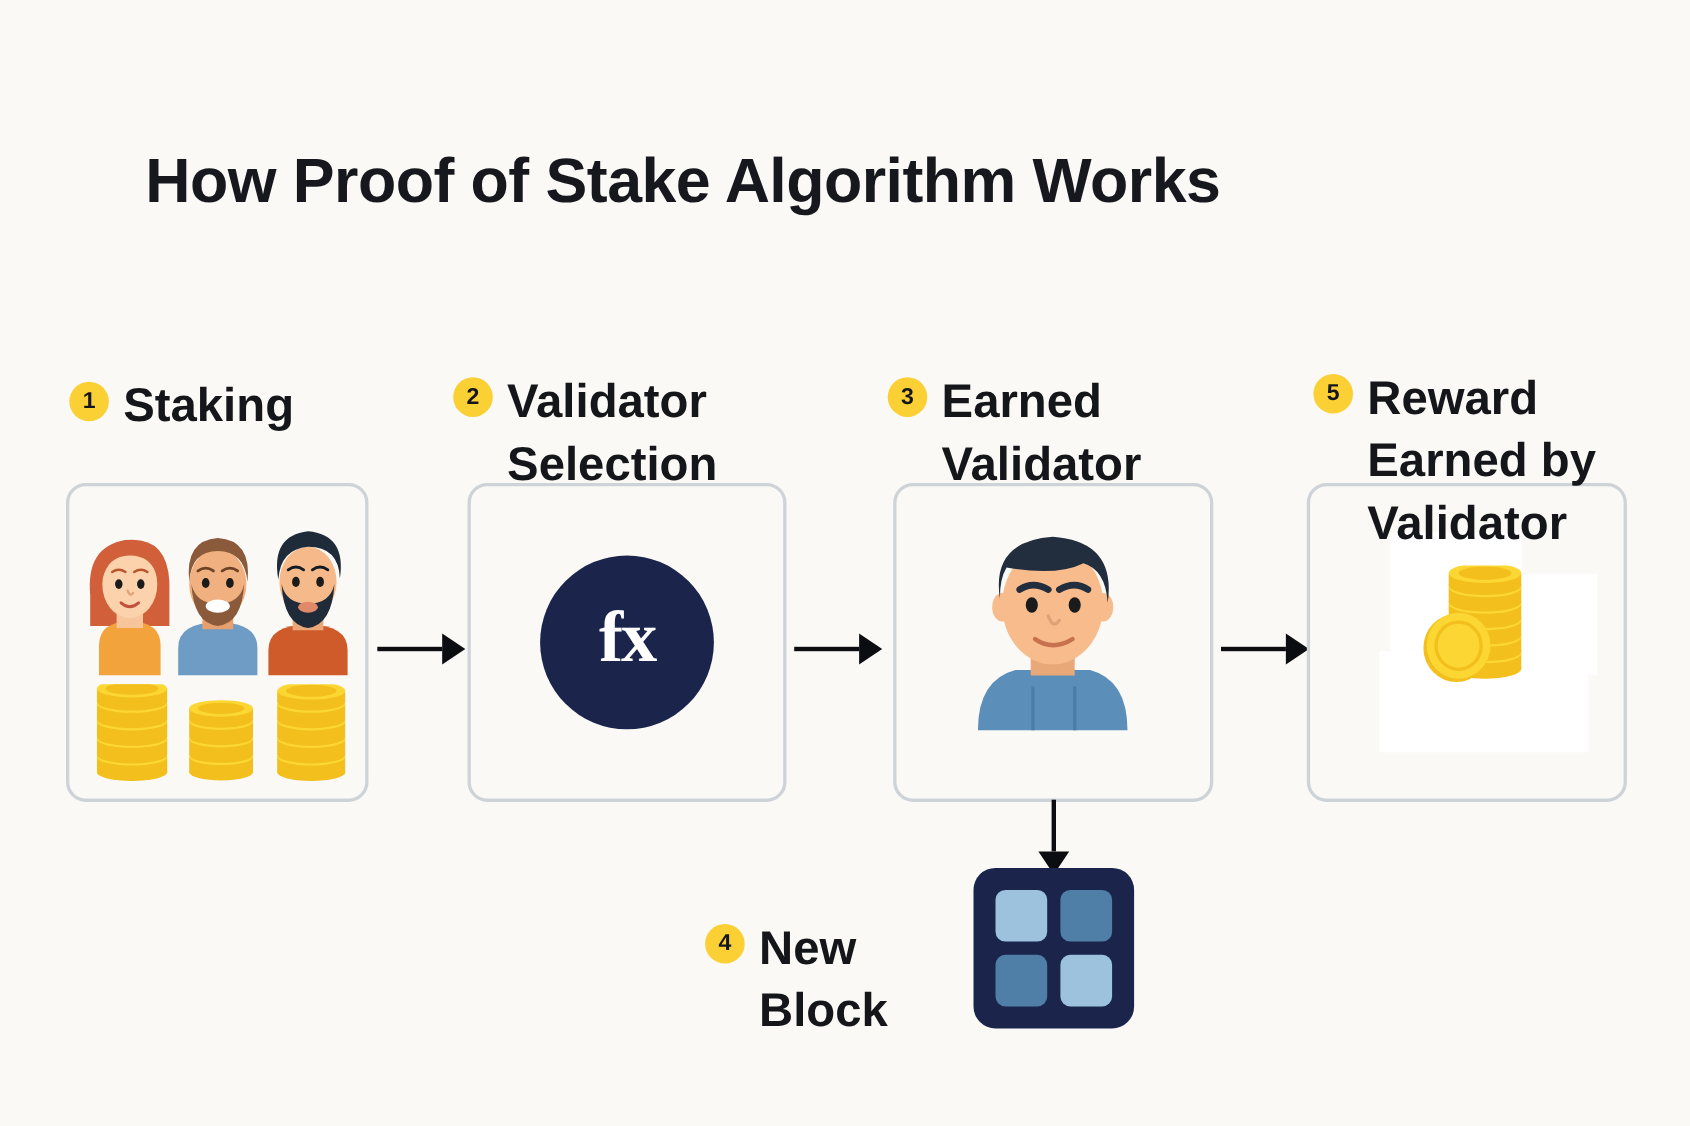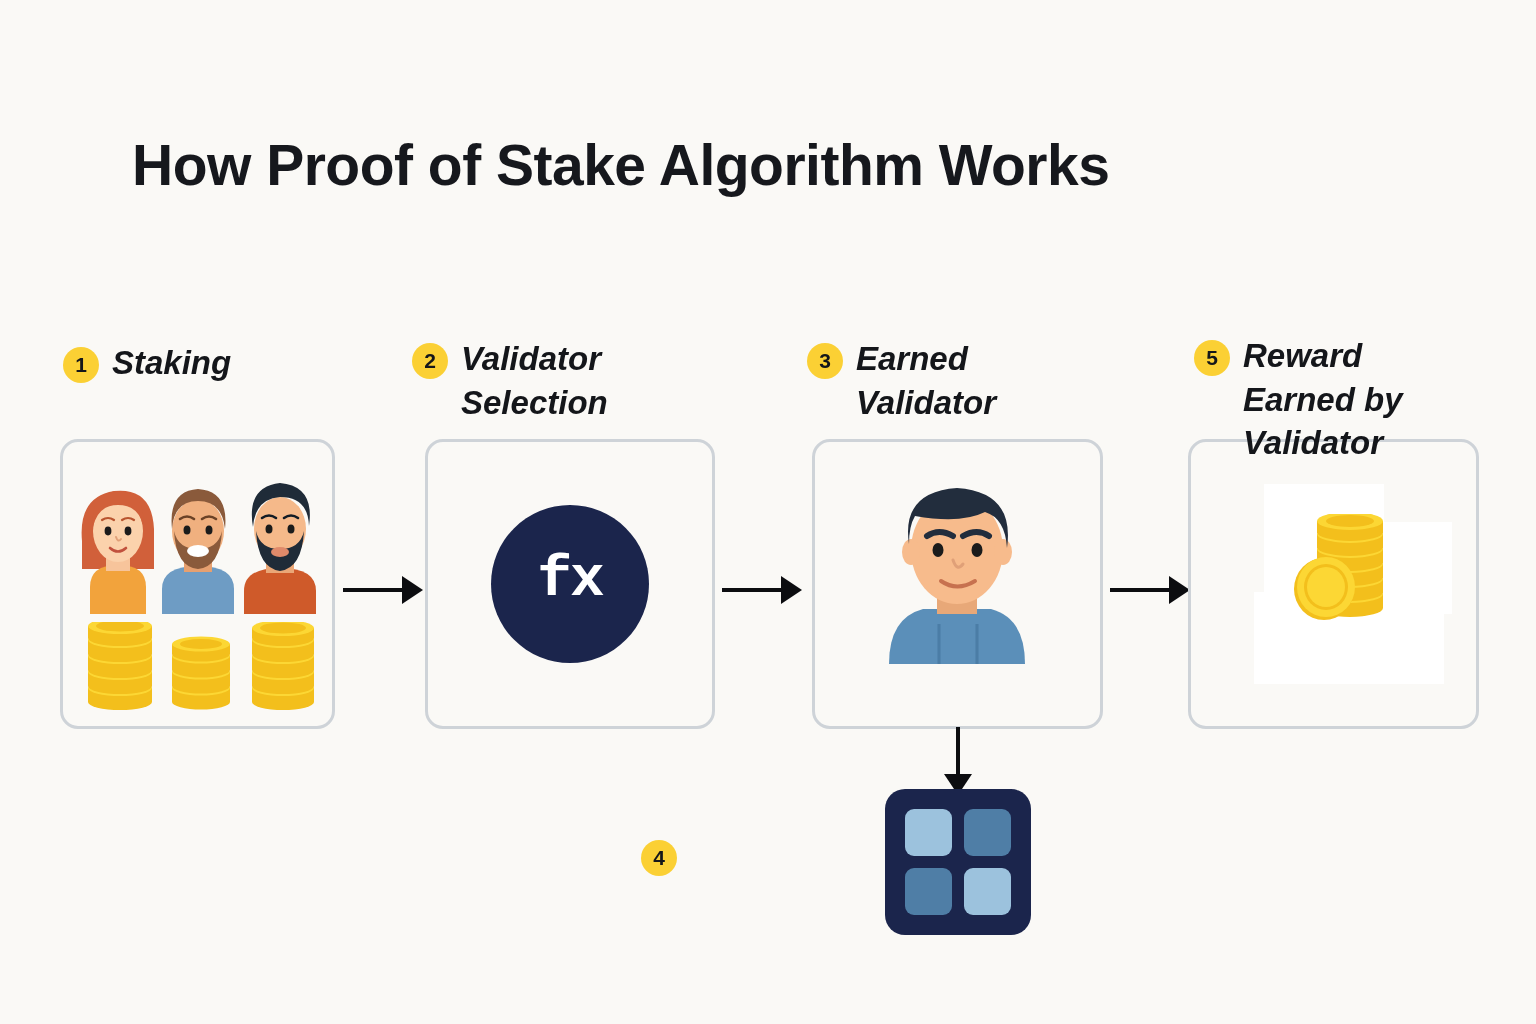--- a/index.html
+++ b/index.html
@@ -50,26 +50,25 @@
     background: #fbd034;
     color: #14161a;
     font-size: 21px;
     font-weight: bold;
     display: flex;
     align-items: center;
     justify-content: center;
     margin-top: 6px;
   }
   .step-text {
-    font-size: 33px;
+    font-size: 43px;
     font-weight: bold;
     color: #14161a;
     line-height: 1.32;
     white-space: pre-line;
-    font-style: italic;
   }
 
   
   .card {
     position: absolute;
     border: 3px solid #ced3d8;
     border-radius: 18px;
     background: transparent;
     box-sizing: border-box;
   }
@@ -115,23 +114,23 @@
   .fx-circle {
     position: absolute;
     width: 158px;
     height: 158px;
     border-radius: 50%;
     background: #1b254c;
     display: flex;
     align-items: center;
     justify-content: center;
     color: #ffffff;
-    font-size: 58px;
+    font-size: 66px;
     font-weight: bold;
-    font-family: Liberation Mono, monospace;
+    font-family: Liberation Serif, serif;
     letter-spacing: -2px;
     line-height: 1;
     padding-bottom: 8px;
     box-sizing: border-box;
   }
 
   
   .block-icon {
     position: absolute;
     width: 146px;
@@ -364,20 +363,22 @@
     <g>
       <ellipse cx="31" cy="75" rx="30" ry="31" fill="#f3bf1c"></ellipse>
       <ellipse cx="33" cy="73" rx="29" ry="30" fill="#fcd734"></ellipse>
       <ellipse cx="33" cy="73" rx="22" ry="23" fill="#f3bf1c"></ellipse>
       <ellipse cx="33" cy="73" rx="19" ry="20" fill="#fcd734"></ellipse>
     </g>
   </svg>
 
   <div class="step-label" style="left:641px; top:790px;">
     <div class="badge">4</div>
+    <div class="step-text">New
+Block</div>
   </div>
 
   <div class="block-icon" style="left:885px; top:745px;">
     <span style="background:#9cc2dd;"></span>
     <span style="background:#4f7ea6;"></span>
     <span style="background:#4f7ea6;"></span>
     <span style="background:#9cc2dd;"></span>
   </div>
 
 </div>

